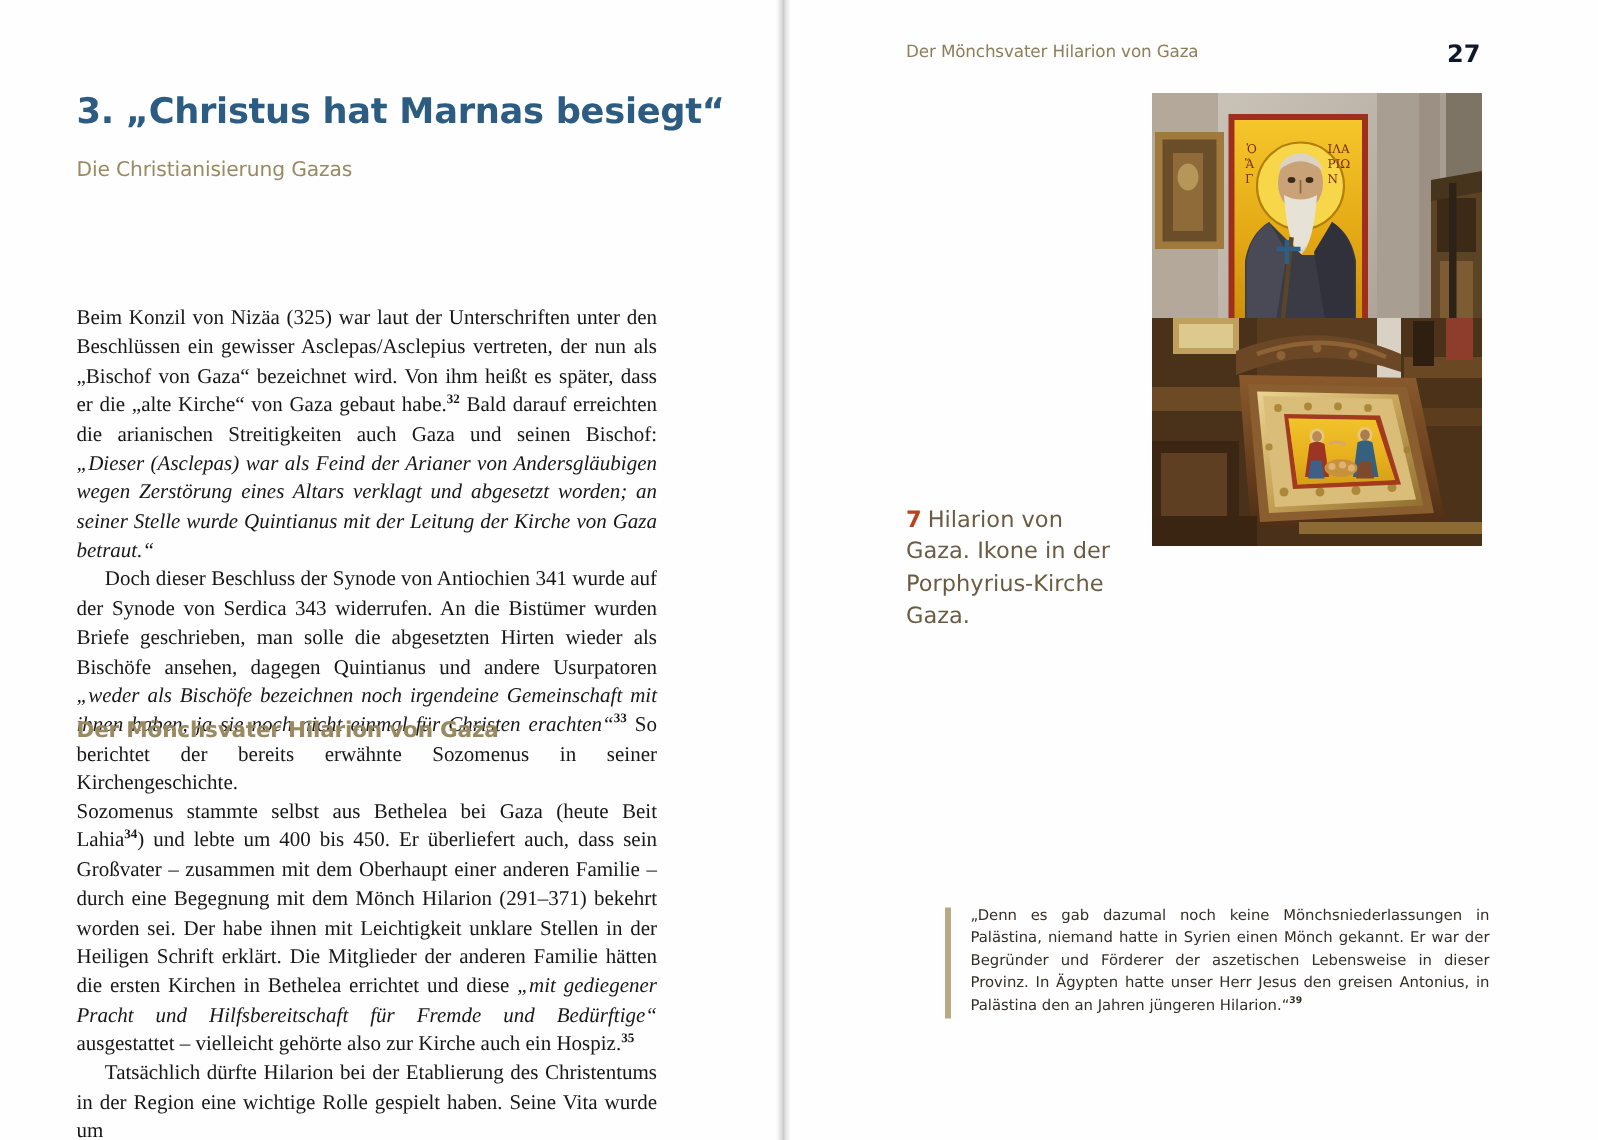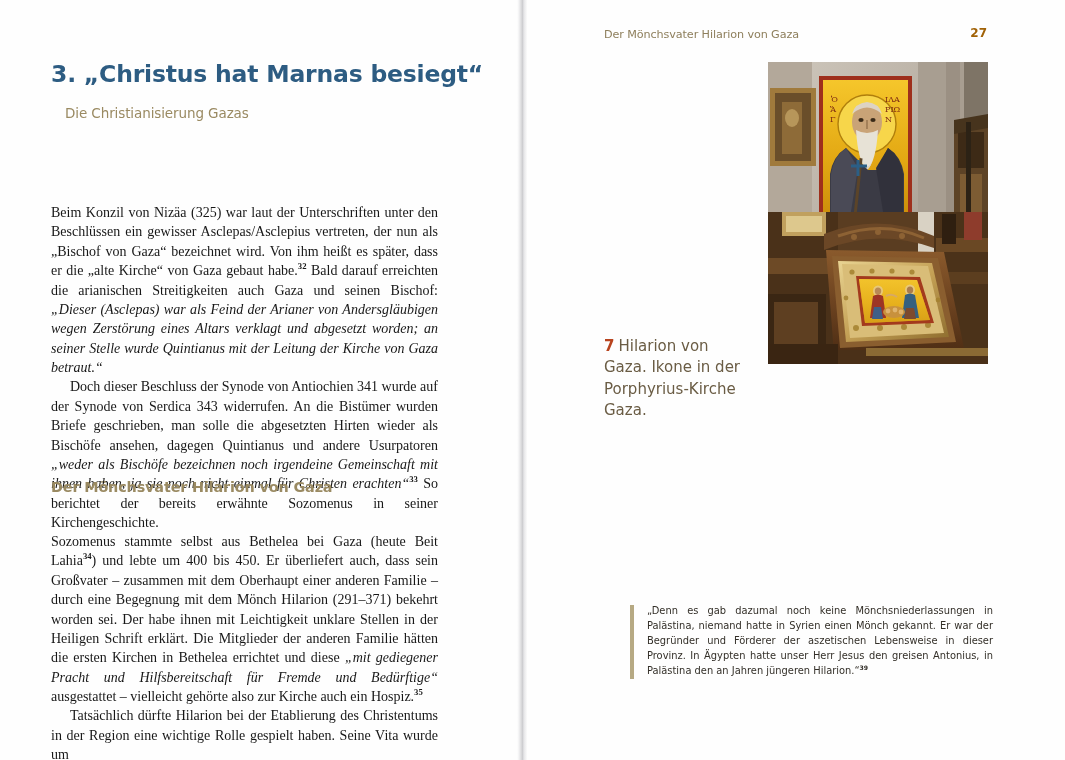--- a/index.html
+++ b/index.html
@@ -62,21 +62,20 @@
   .chapter-subtitle {
     position: absolute;
     left: 51px;
     top: 105px;
     width: 430px;
     font-family: "DejaVu Sans", sans-serif;
     font-size: 13.5px;
     color: #9a8a62;
     letter-spacing: -0.1px;
     white-space: nowrap;
-    margin-left: 14px;
   }
 
   .body-col-left {
     position: absolute;
     left: 51px;
     top: 203px;
     width: 387px;
   }
 
   p.bt {
@@ -135,22 +134,22 @@
     color: #8e7f5c;
     letter-spacing: -0.1px;
     white-space: nowrap;
   }
   .folio {
     position: absolute;
     right: 78px;
     top: 26px;
     font-family: "DejaVu Sans", sans-serif;
     font-weight: bold;
-    font-size: 12px;
-    color: #a16207;
+    font-size: 16px;
+    color: #0f172a;
   }
 
   
   .figure {
     position: absolute;
     left: 241px;
     top: 62px;
     width: 220px;
     height: 302px;
     overflow: hidden;

